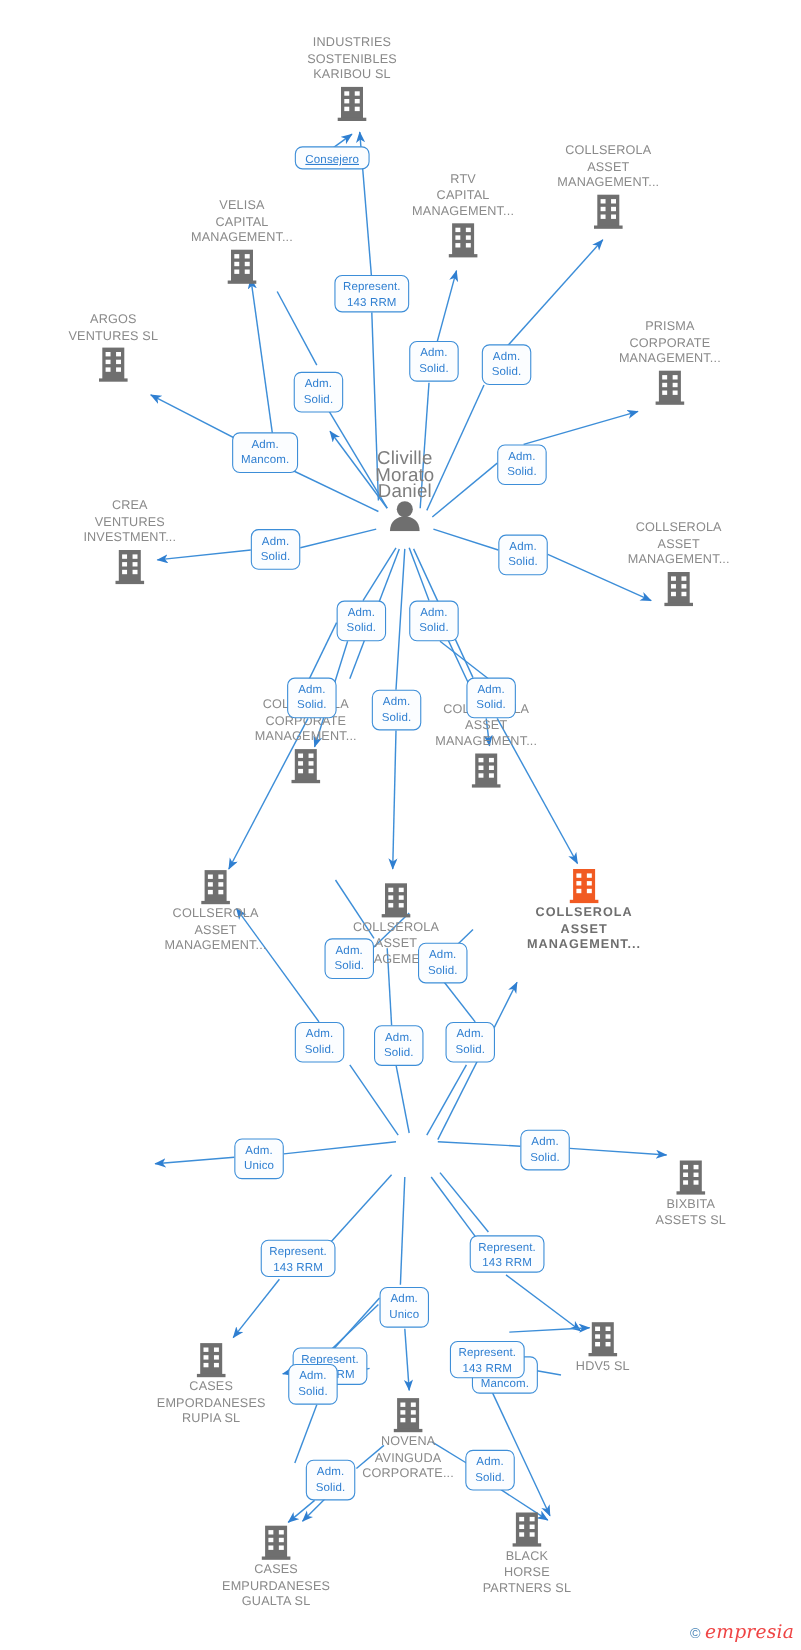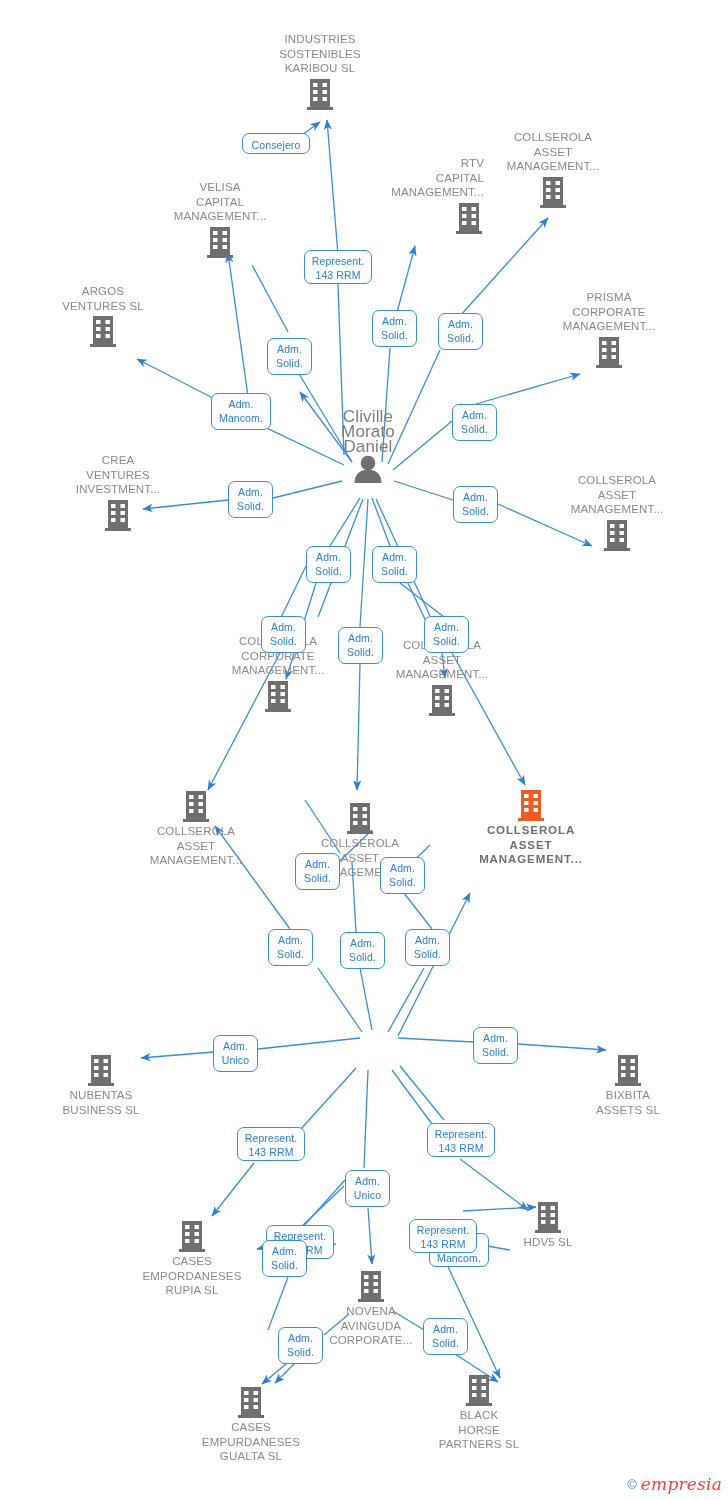--- a/index.html
+++ b/index.html
@@ -206,21 +206,21 @@
             <rect x="17.5" y="6" width="4.5" height="4"></rect>
             <rect x="8" y="13" width="4.5" height="4"></rect>
             <rect x="17.5" y="13" width="4.5" height="4"></rect>
             <rect x="8" y="20" width="4.5" height="4"></rect>
             <rect x="17.5" y="20" width="4.5" height="4"></rect>
           </g>
         </svg>
     </span>
   </div>
 
-  <div class="node label-above" style="left:409px; top:156px;text-align:right;">
+  <div class="node label-above" style="left:421px; top:156px;">
     <span class="label">RTV
 CAPITAL
 MANAGEMENT...</span>
     <span class="glyph">
       <svg width="30" height="34" viewBox="0 0 30 34">
           <g fill="#6f6f6f">
             <rect x="5" y="2" width="20" height="29"></rect>
             <rect x="2" y="30" width="26" height="3"></rect>
           </g>
           <g fill="#ffffff">
@@ -447,40 +447,20 @@
             <rect x="8" y="20" width="4.5" height="4"></rect>
             <rect x="17.5" y="20" width="4.5" height="4"></rect>
           </g>
         </svg>
     </span>
     <span class="label">COLLSEROLA
 ASSET
 MANAGEMENT...</span>
   </div>
 
-  <div class="node label-below" style="left:101px; top:1053px;">
-    <span class="glyph">
-      <svg width="30" height="34" viewBox="0 0 30 34">
-          <g fill="#6f6f6f">
-            <rect x="5" y="2" width="20" height="29"></rect>
-            <rect x="2" y="30" width="26" height="3"></rect>
-          </g>
-          <g fill="#ffffff">
-            <rect x="8" y="6" width="4.5" height="4"></rect>
-            <rect x="17.5" y="6" width="4.5" height="4"></rect>
-            <rect x="8" y="13" width="4.5" height="4"></rect>
-            <rect x="17.5" y="13" width="4.5" height="4"></rect>
-            <rect x="8" y="20" width="4.5" height="4"></rect>
-            <rect x="17.5" y="20" width="4.5" height="4"></rect>
-          </g>
-        </svg>
-    </span>
-    <span class="label">NUBENTAS
-BUSINESS SL</span>
-  </div>
 
   <div class="node label-below" style="left:628px; top:1053px;">
     <span class="glyph">
       <svg width="30" height="34" viewBox="0 0 30 34">
           <g fill="#6f6f6f">
             <rect x="5" y="2" width="20" height="29"></rect>
             <rect x="2" y="30" width="26" height="3"></rect>
           </g>
           <g fill="#ffffff">
             <rect x="8" y="6" width="4.5" height="4"></rect>
@@ -610,21 +590,21 @@
 Daniel</span>
     <span class="glyph">
       <svg width="32" height="28" viewBox="0 0 32 28">
           <circle cx="16" cy="8" r="7.3" fill="#6f6f6f"></circle>
           <path d="M2.5,28 C2.5,18.5 9,14.5 16,14.5 C23,14.5 29.5,18.5 29.5,28 Z" fill="#6f6f6f"></path>
         </svg>
     </span>
   </div>
 
 
-  <div class="badge one-line" style="left:242px;top:133px;width:68px;height:21px;"><span>Consejero</span></div>
+  <div class="badge one-line" style="left:268px;top:133px;width:68px;height:21px;text-decoration:underline;"><span>Consejero</span></div>
   <div class="badge" style="left:304px;top:250px;width:68px;height:34px;"><span>Represent.
 143 RRM</span></div>
   <div class="badge" style="left:372px;top:310px;width:45px;height:37px;"><span>Adm.
 Solid.</span></div>
   <div class="badge" style="left:438px;top:313px;width:45px;height:37px;"><span>Adm.
 Solid.</span></div>
   <div class="badge" style="left:267px;top:338px;width:45px;height:37px;"><span>Adm.
 Solid.</span></div>
   <div class="badge" style="left:211px;top:393px;width:60px;height:37px;"><span>Adm.
 Mancom.</span></div>

